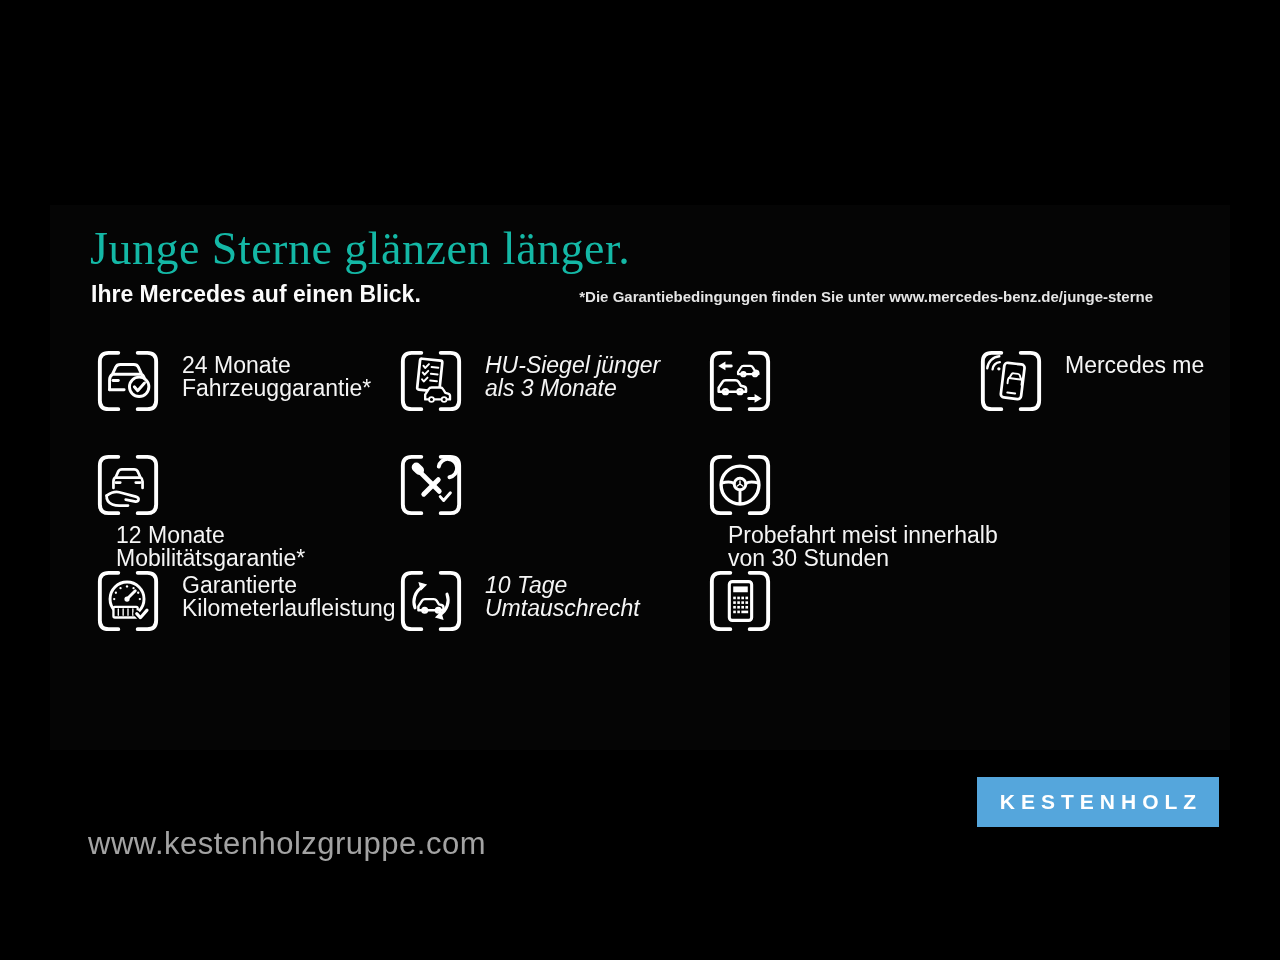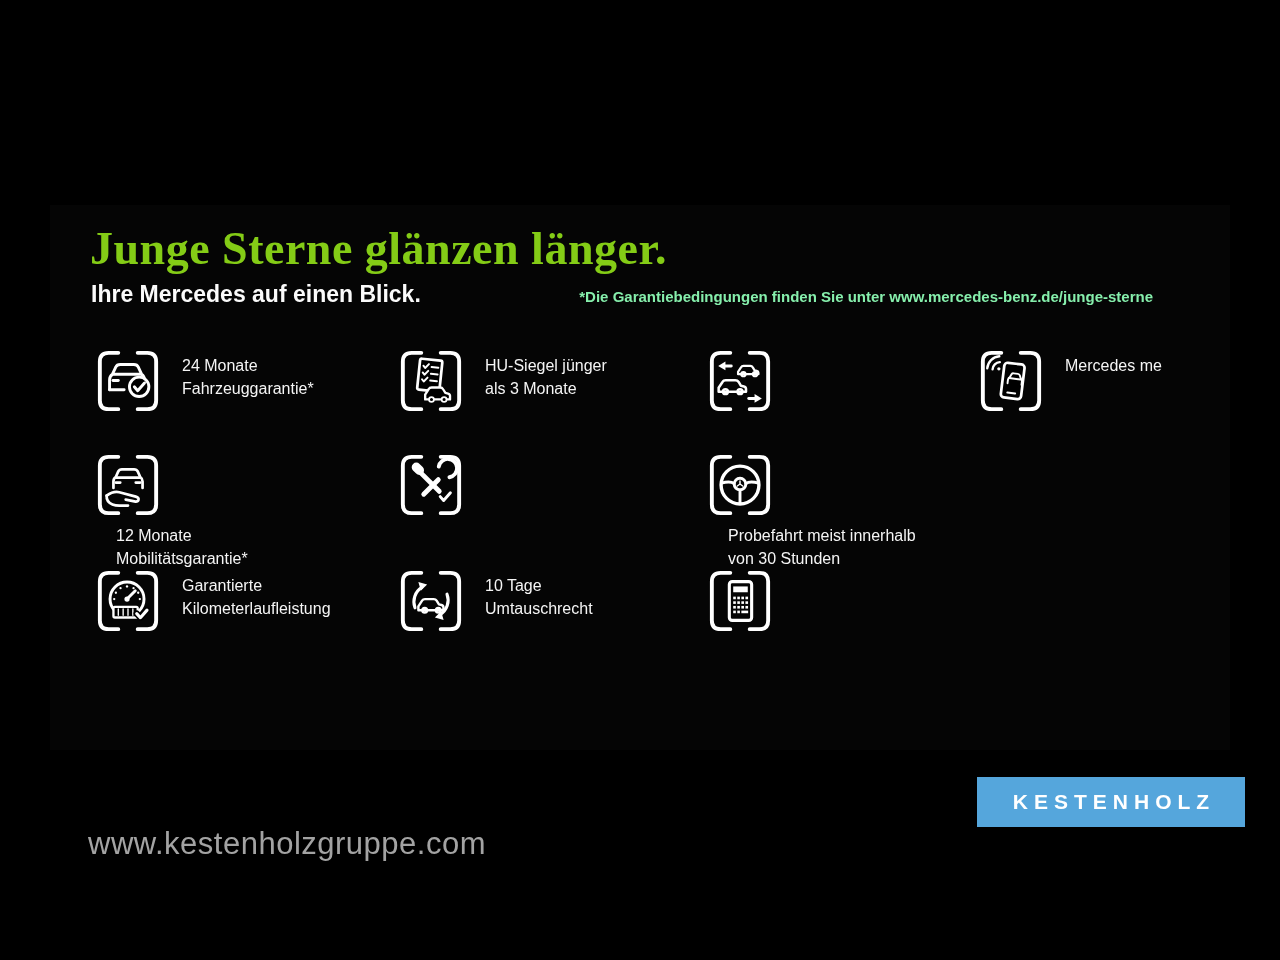--- a/index.html
+++ b/index.html
@@ -10,53 +10,53 @@
     font-family:"Liberation Sans", sans-serif;
     color:#f7f7f7;
   }
   .panel{
     position:absolute;left:50px;top:205px;width:1180px;height:545px;
     background:#050505;
   }
   .title{
     position:absolute;left:90px;top:222px;
     font-family:"Liberation Serif", serif;
-    font-size:46px;font-weight:700;color:#84cc16;
+    font-size:46px;font-weight:400;color:#14b8a6;
     letter-spacing:0.5px;white-space:nowrap;
   }
   .subtitle{
     position:absolute;left:91px;top:281px;
     font-size:23px;font-weight:700;color:#fbfbfb;
     white-space:nowrap;
   }
   .disclaimer{
     position:absolute;right:127px;top:288px;
-    font-size:15px;font-weight:700;color:#86efac;
+    font-size:15px;font-weight:700;color:#e5e5e5;
     white-space:nowrap;
   }
   .benefit{
     position:absolute;
     display:flex;align-items:flex-start;
   }
   .benefit .icon-box{width:66px;height:66px;flex:0 0 66px;}
   .benefit .icon-box svg{display:block;width:66px;height:66px;}
   .benefit .label{
     margin-left:21px;padding-top:6px;
-    font-size:16px;line-height:23px;font-weight:500;
+    font-size:23px;line-height:23px;font-weight:500;
     color:#f5f5f5;white-space:nowrap;
   }
-  .c1{left:95px;}  .c2{left:398px;}  .c3{left:707px;}  .c4{left:978px;}
+  .c1{left:95px;}  .c2{left:398px;font-style:italic;}  .c3{left:707px;}  .c4{left:978px;}
   .r1{top:348px;}  .r2{top:452px;flex-direction:column;}  .r3{top:568px;}
   .website{
     position:absolute;left:88px;top:826px;
     font-size:31px;font-weight:500;letter-spacing:0.5px;
     color:#a3a3a3;white-space:nowrap;
   }
   .logo{
-    position:absolute;left:977px;top:777px;width:268px;height:50px;
+    position:absolute;left:977px;top:777px;width:242px;height:50px;
     display:flex;align-items:center;justify-content:center;
   }
   .logo span{
     font-size:21px;font-weight:700;letter-spacing:6px;
     color:#ffffff;padding-left:6px;
   }
   svg .s{stroke:#fff;fill:none;stroke-linecap:round;stroke-linejoin:round;}
 </style>
 </head>
 <body>

